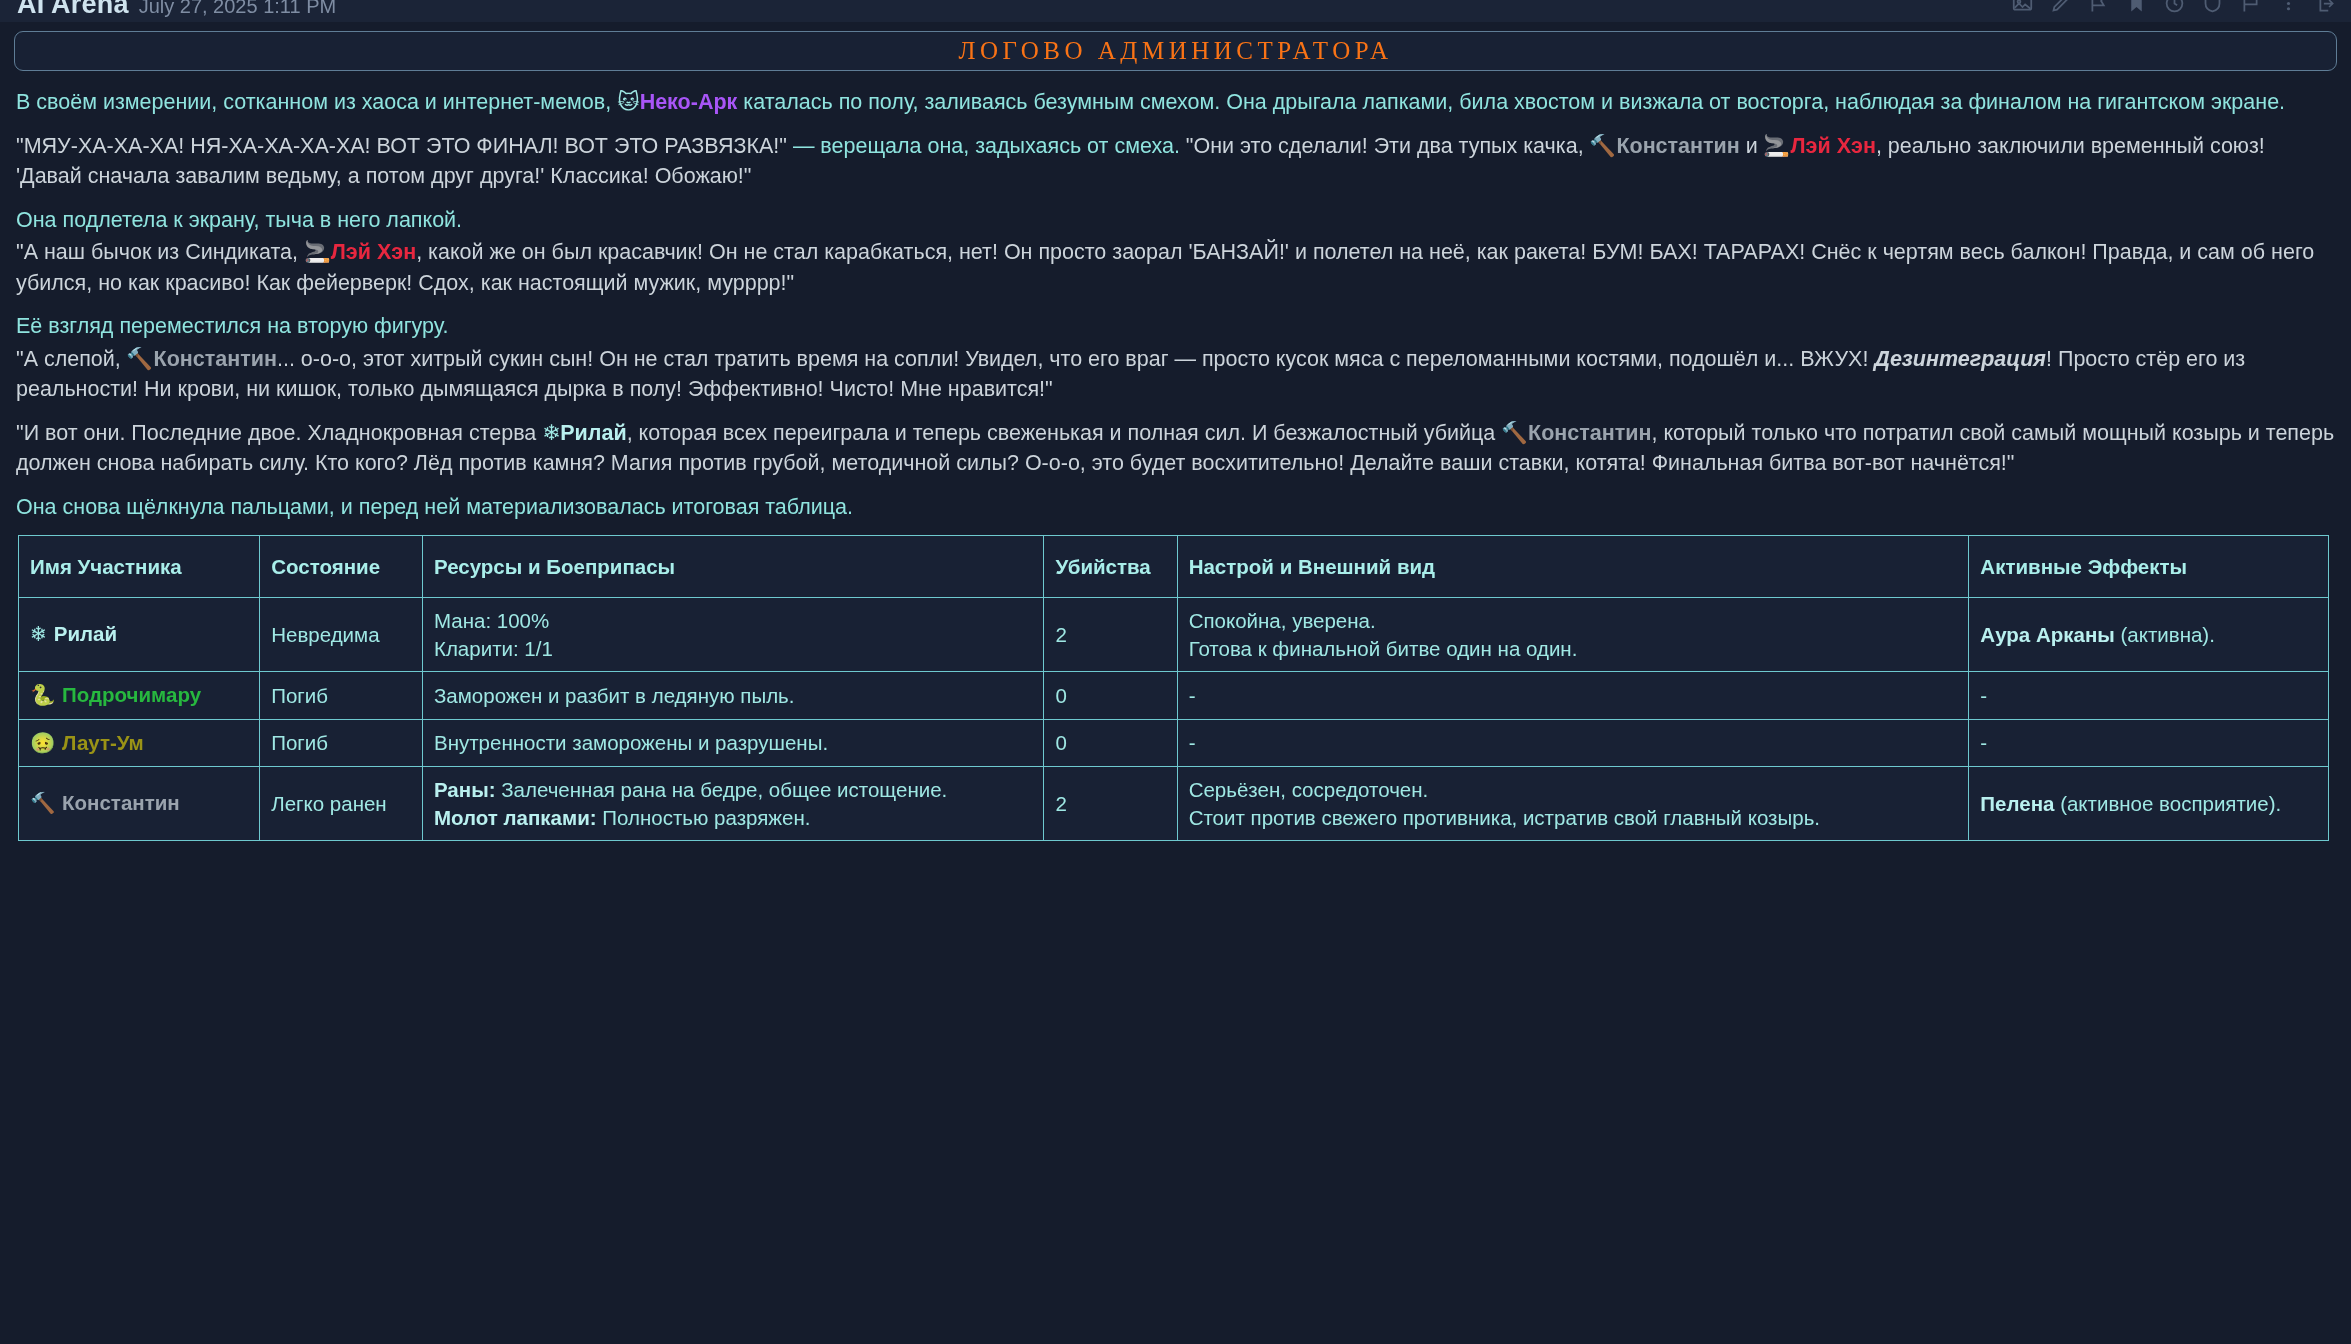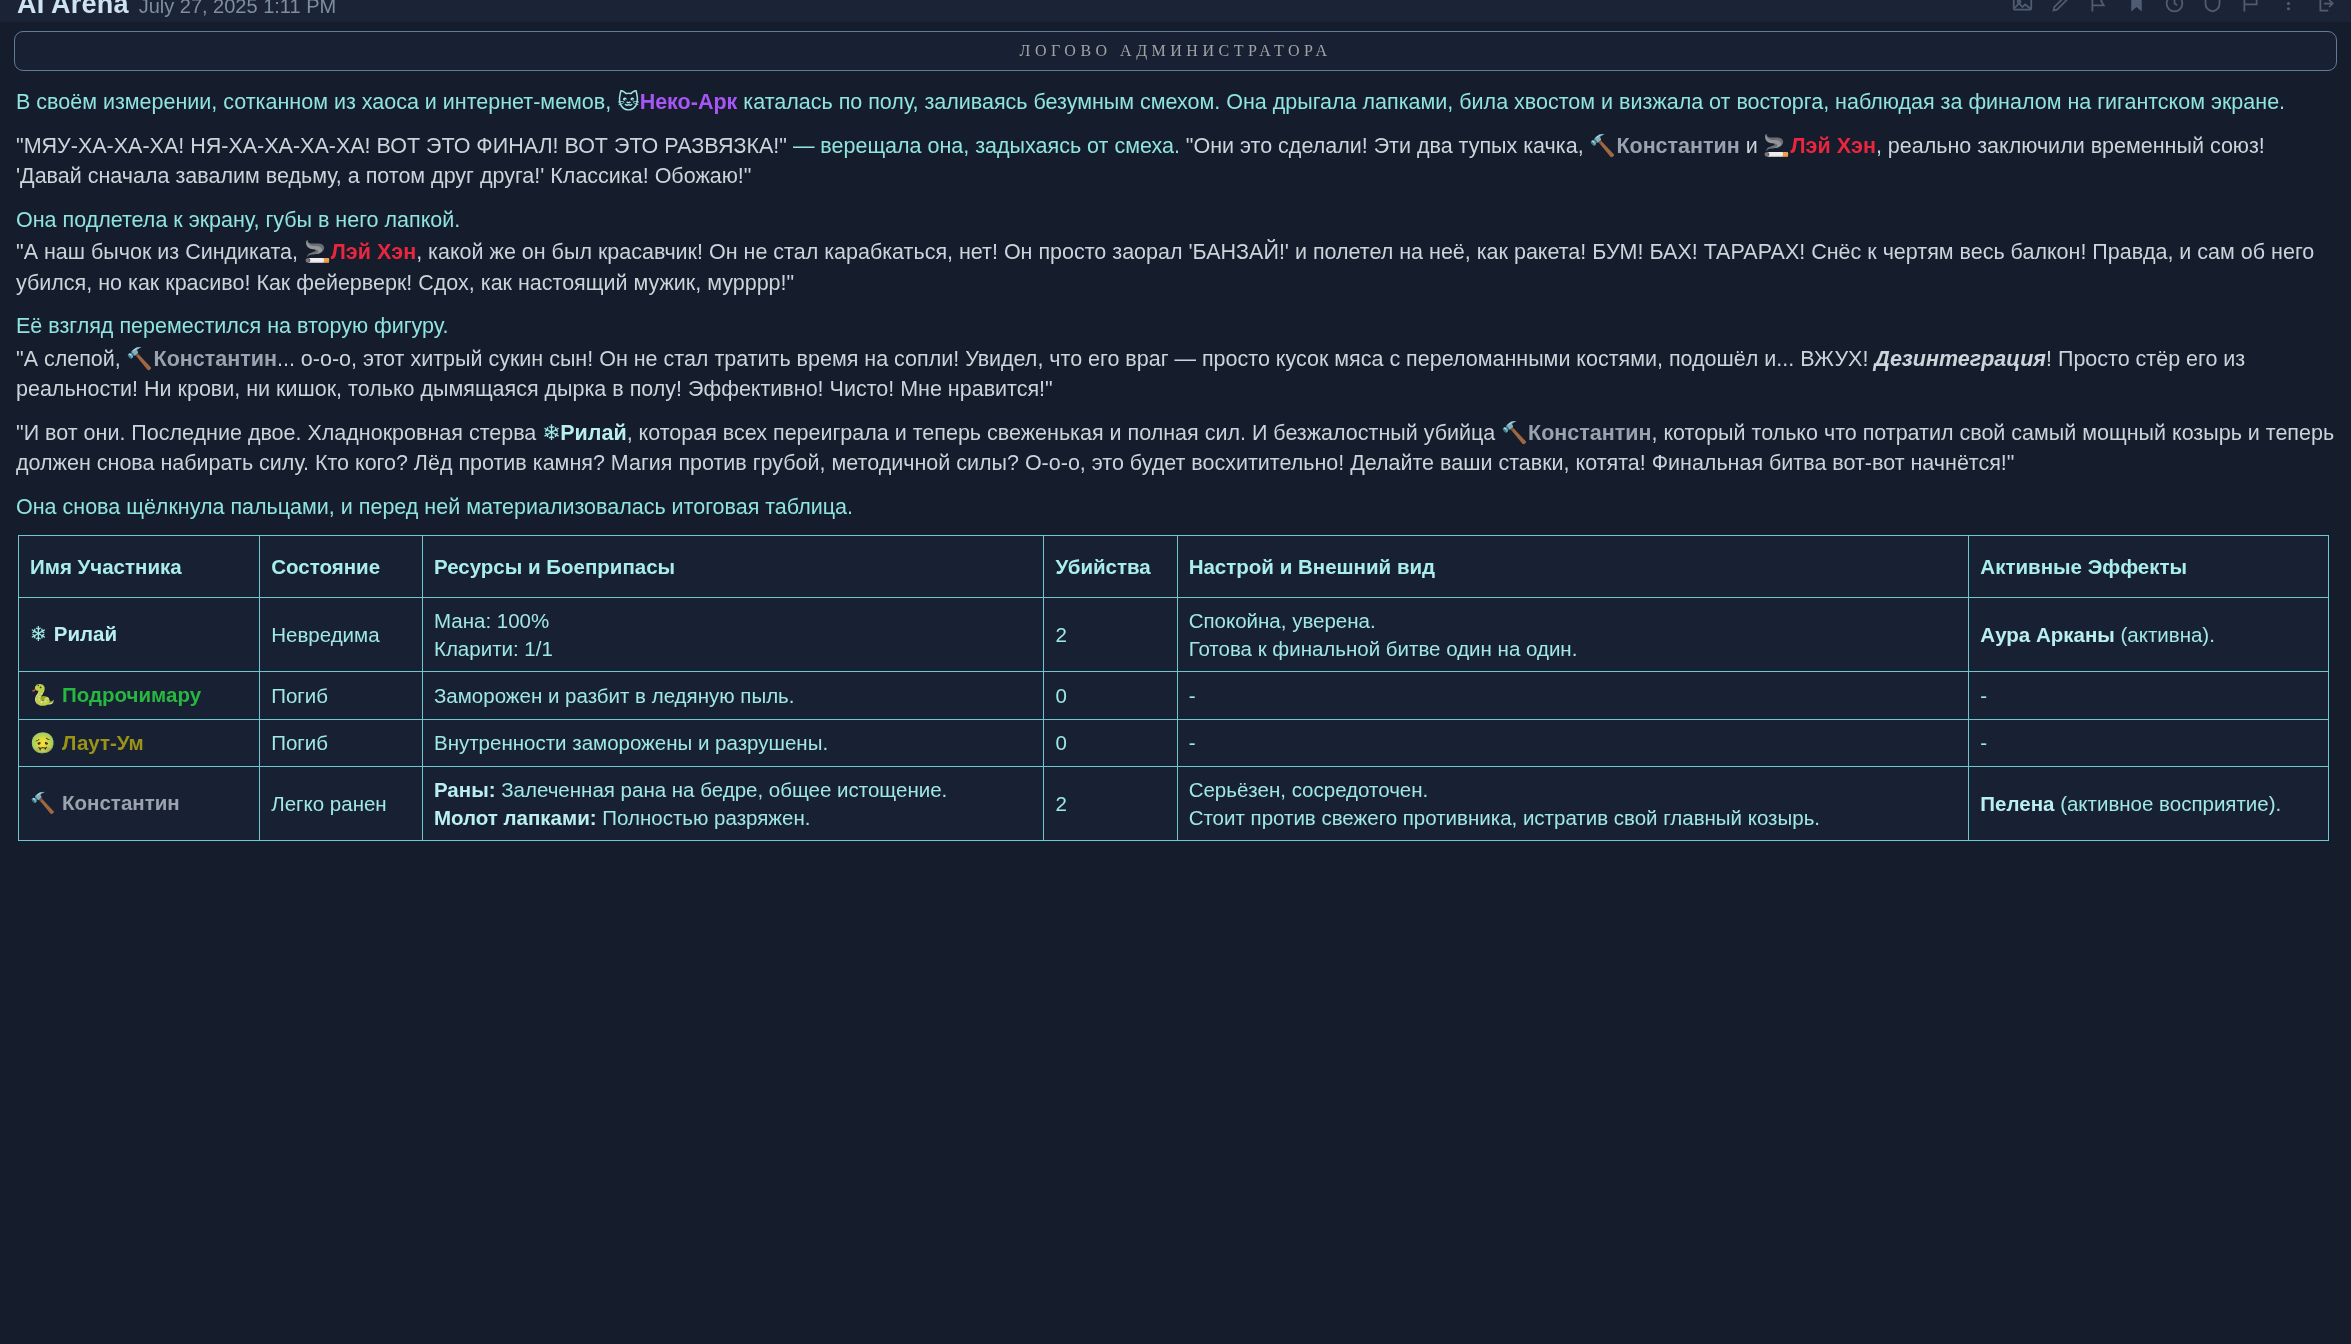--- a/index.html
+++ b/index.html
@@ -51,22 +51,22 @@
   .banner {
     margin: 9px 14px 0 14px;
     border: 1.5px solid #5f7d96;
     border-radius: 9px;
     background: #182134;
     height: 40px;
     display: flex; align-items: center; justify-content: center;
   }
   .banner-title {
     font-family: "Liberation Serif", "DejaVu Serif", serif;
-    font-size: 16px;
-    color: #a3a3a3;
+    font-size: 25px;
+    color: #f97316;
     letter-spacing: 4.5px;
     text-align: center;
   }
 
   
   .content {
     padding: 16px 16px 0 16px;
     color: #9fe8e4;
     font-size: 21.5px;
     line-height: 1.42;
@@ -196,21 +196,21 @@
 
   <p class="p">
     <span class="narr">В своём измерении, сотканном из хаоса и интернет-мемов, </span><span class="emo">🐱</span><span class="nm nm-neko">Неко-Арк</span><span class="narr"> каталась по полу, заливаясь безумным смехом. Она дрыгала лапками, била хвостом и визжала от восторга, наблюдая за финалом на гигантском экране.</span>
   </p>
 
   <p class="p">
     <span class="quote">"МЯУ-ХА-ХА-ХА! НЯ-ХА-ХА-ХА-ХА! ВОТ ЭТО ФИНАЛ! ВОТ ЭТО РАЗВЯЗКА!" </span><span class="narr">— верещала она, задыхаясь от смеха.</span><span class="quote"> "Они это сделали! Эти два тупых качка, </span><span class="emo">🔨</span><span class="nm nm-kon">Константин</span><span class="quote"> и </span><span class="emo">🚬</span><span class="nm nm-lei">Лэй Хэн</span><span class="quote">, реально заключили временный союз! 'Давай сначала завалим ведьму, а потом друг друга!' Классика! Обожаю!"</span>
   </p>
 
   <p class="p tight">
-    <span class="narr">Она подлетела к экрану, губы в него лапкой.</span>
+    <span class="narr">Она подлетела к экрану, тыча в него лапкой.</span>
   </p>
 
   <p class="p">
     <span class="quote">"А наш бычок из Синдиката, </span><span class="emo">🚬</span><span class="nm nm-lei">Лэй Хэн</span><span class="quote">, какой же он был красавчик! Он не стал карабкаться, нет! Он просто заорал 'БАНЗАЙ!' и полетел на неё, как ракета! БУМ! БАХ! ТАРАРАХ! Снёс к чертям весь балкон! Правда, и сам об него убился, но как красиво! Как фейерверк! Сдох, как настоящий мужик, мурррр!"</span>
   </p>
 
   <p class="p tight">
     <span class="narr">Её взгляд переместился на вторую фигуру.</span>
   </p>
 

